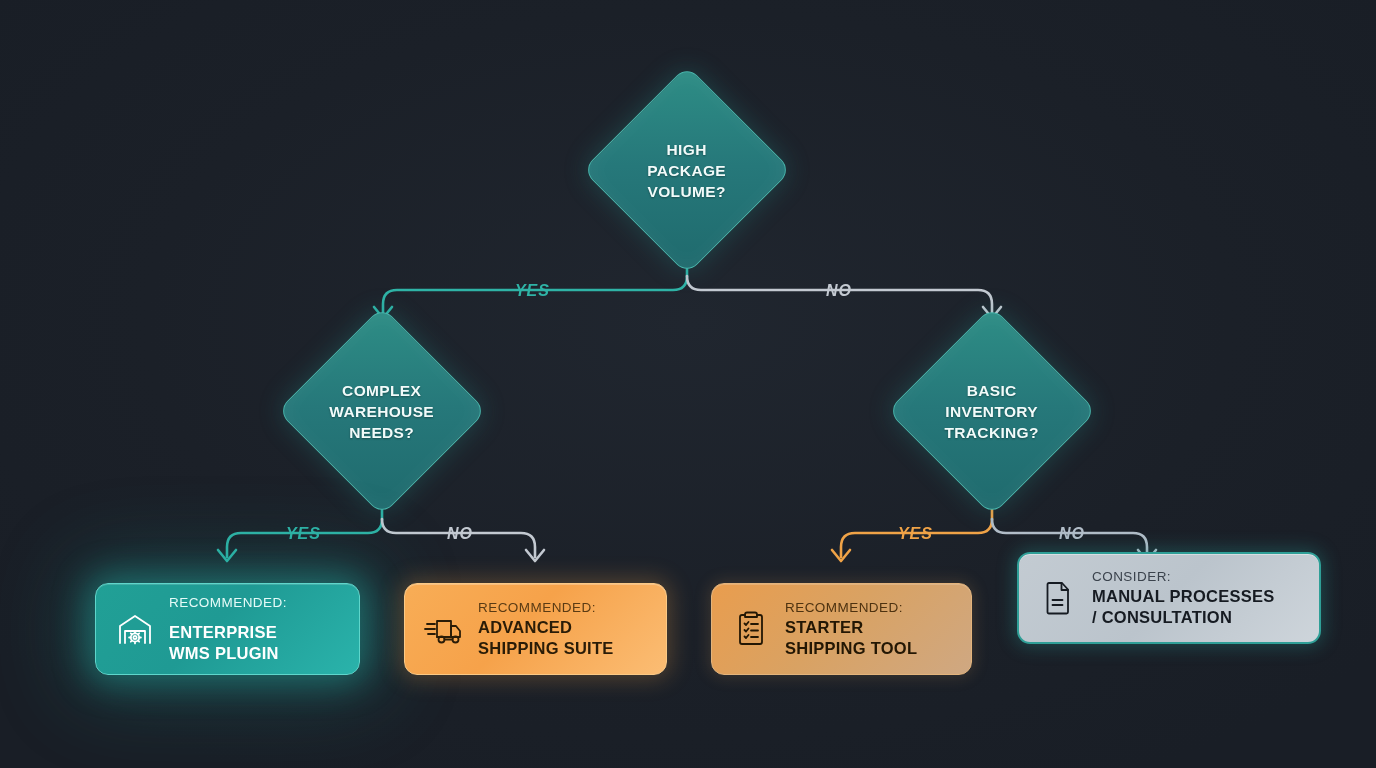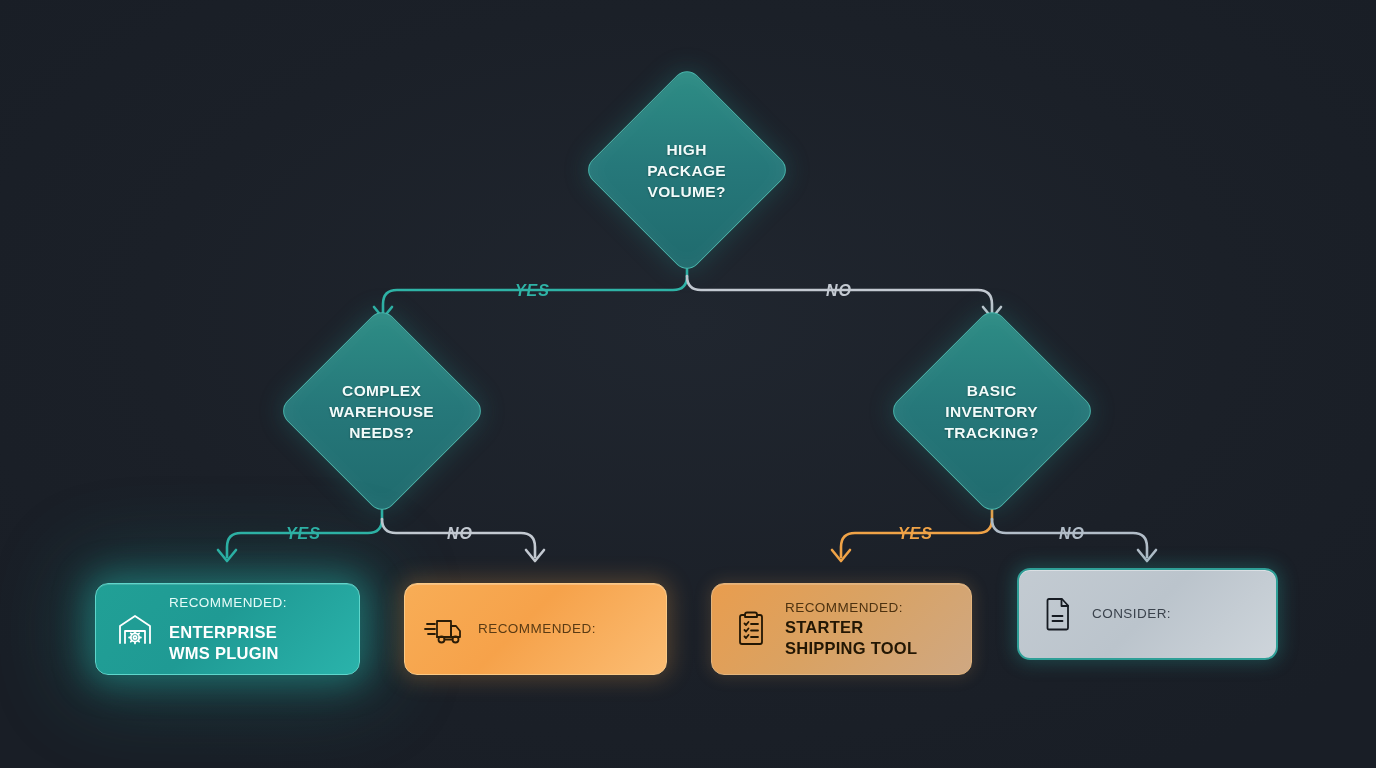--- a/index.html
+++ b/index.html
@@ -141,21 +141,21 @@
     left: 711px; top: 583px; width: 261px;
     background: linear-gradient(135deg, #e99d4e 0%, #d9a263 48%, #cfa882 100%);
     border: 1.1px solid #e3b47c;
     box-shadow: 0 0 16px 2px rgba(214,154,87,0.18), inset 0 1px 0 rgba(255,255,255,0.18);
   }
   #card-3 .ckicker { color: #4d3210; }
   #card-3 .ctitle  { color: #231704; }
 
   
   #card-4 {
-    left: 1017px; top: 568px; width: 261px;
+    left: 1017px; top: 552px; width: 304px;
     background: linear-gradient(135deg, #c3cbd2 0%, #bbc4cc 50%, #ced5db 100%);
     border: 2px solid #2f9f97;
     box-shadow: 0 0 18px 3px rgba(40,160,152,0.32), inset 0 1px 0 rgba(255,255,255,0.4);
   }
   #card-4 .ckicker { color: #3b434d; }
   #card-4 .ctitle  { color: #161b22; }
 
   .ico { display: block; }
 </style>
 </head>
@@ -249,20 +249,22 @@
         <path d="M14 11 L28 11 L28 27 L14 27 Z"></path>
         <path d="M28 16 L33 16 L37 21 L37 27 L28 27 Z"></path>
         <circle cx="18.5" cy="29.5" r="3"></circle>
         <circle cx="32.5" cy="29.5" r="3"></circle>
         <path d="M14 27 L15.5 27 M21.5 29.5 L29.5 29.5"></path>
         <path d="M4 14 L12 14 M2 19 L12 19 M5 24 L12 24"></path>
       </svg>
     </span>
     <span class="ctext">
       <span class="ckicker">RECOMMENDED:</span>
+      <span class="ctitle">ADVANCED
+SHIPPING SUITE</span>
     </span>
   </div>
 
   <div class="card" id="card-3">
     <span class="cicon">
       <svg class="ico" width="36" height="40" viewBox="0 0 36 40" fill="none" stroke="#231704" stroke-width="1.8" stroke-linecap="round" stroke-linejoin="round">
         <path d="M12 6 L9 6 Q7 6 7 8 L7 33 Q7 35 9 35 L27 35 Q29 35 29 33 L29 8 Q29 6 27 6 L24 6"></path>
         <path d="M14 3.5 L22 3.5 Q24 3.5 24 5.5 L24 8 L12 8 L12 5.5 Q12 3.5 14 3.5 Z"></path>
         <path d="M11.5 14.5 L13 16 L15.5 13"></path>
         <path d="M11.5 21 L13 22.5 L15.5 19.5"></path>
@@ -280,16 +282,18 @@
   <div class="card" id="card-4">
     <span class="cicon">
       <svg class="ico" width="34" height="40" viewBox="0 0 34 40" fill="none" stroke="#161b22" stroke-width="1.8" stroke-linecap="round" stroke-linejoin="round">
         <path d="M8 5 L21 5 L27 11.5 L27 34 Q27 35.5 25.5 35.5 L8 35.5 Q6.5 35.5 6.5 34 L6.5 6.5 Q6.5 5 8 5 Z"></path>
         <path d="M20.5 5 L20.5 12 L27 12"></path>
         <path d="M11.5 22 L21.5 22 M11.5 27 L21.5 27"></path>
       </svg>
     </span>
     <span class="ctext">
       <span class="ckicker">CONSIDER:</span>
+      <span class="ctitle">MANUAL PROCESSES
+/ CONSULTATION</span>
     </span>
   </div>
 
 </div>
 
 </body></html>

